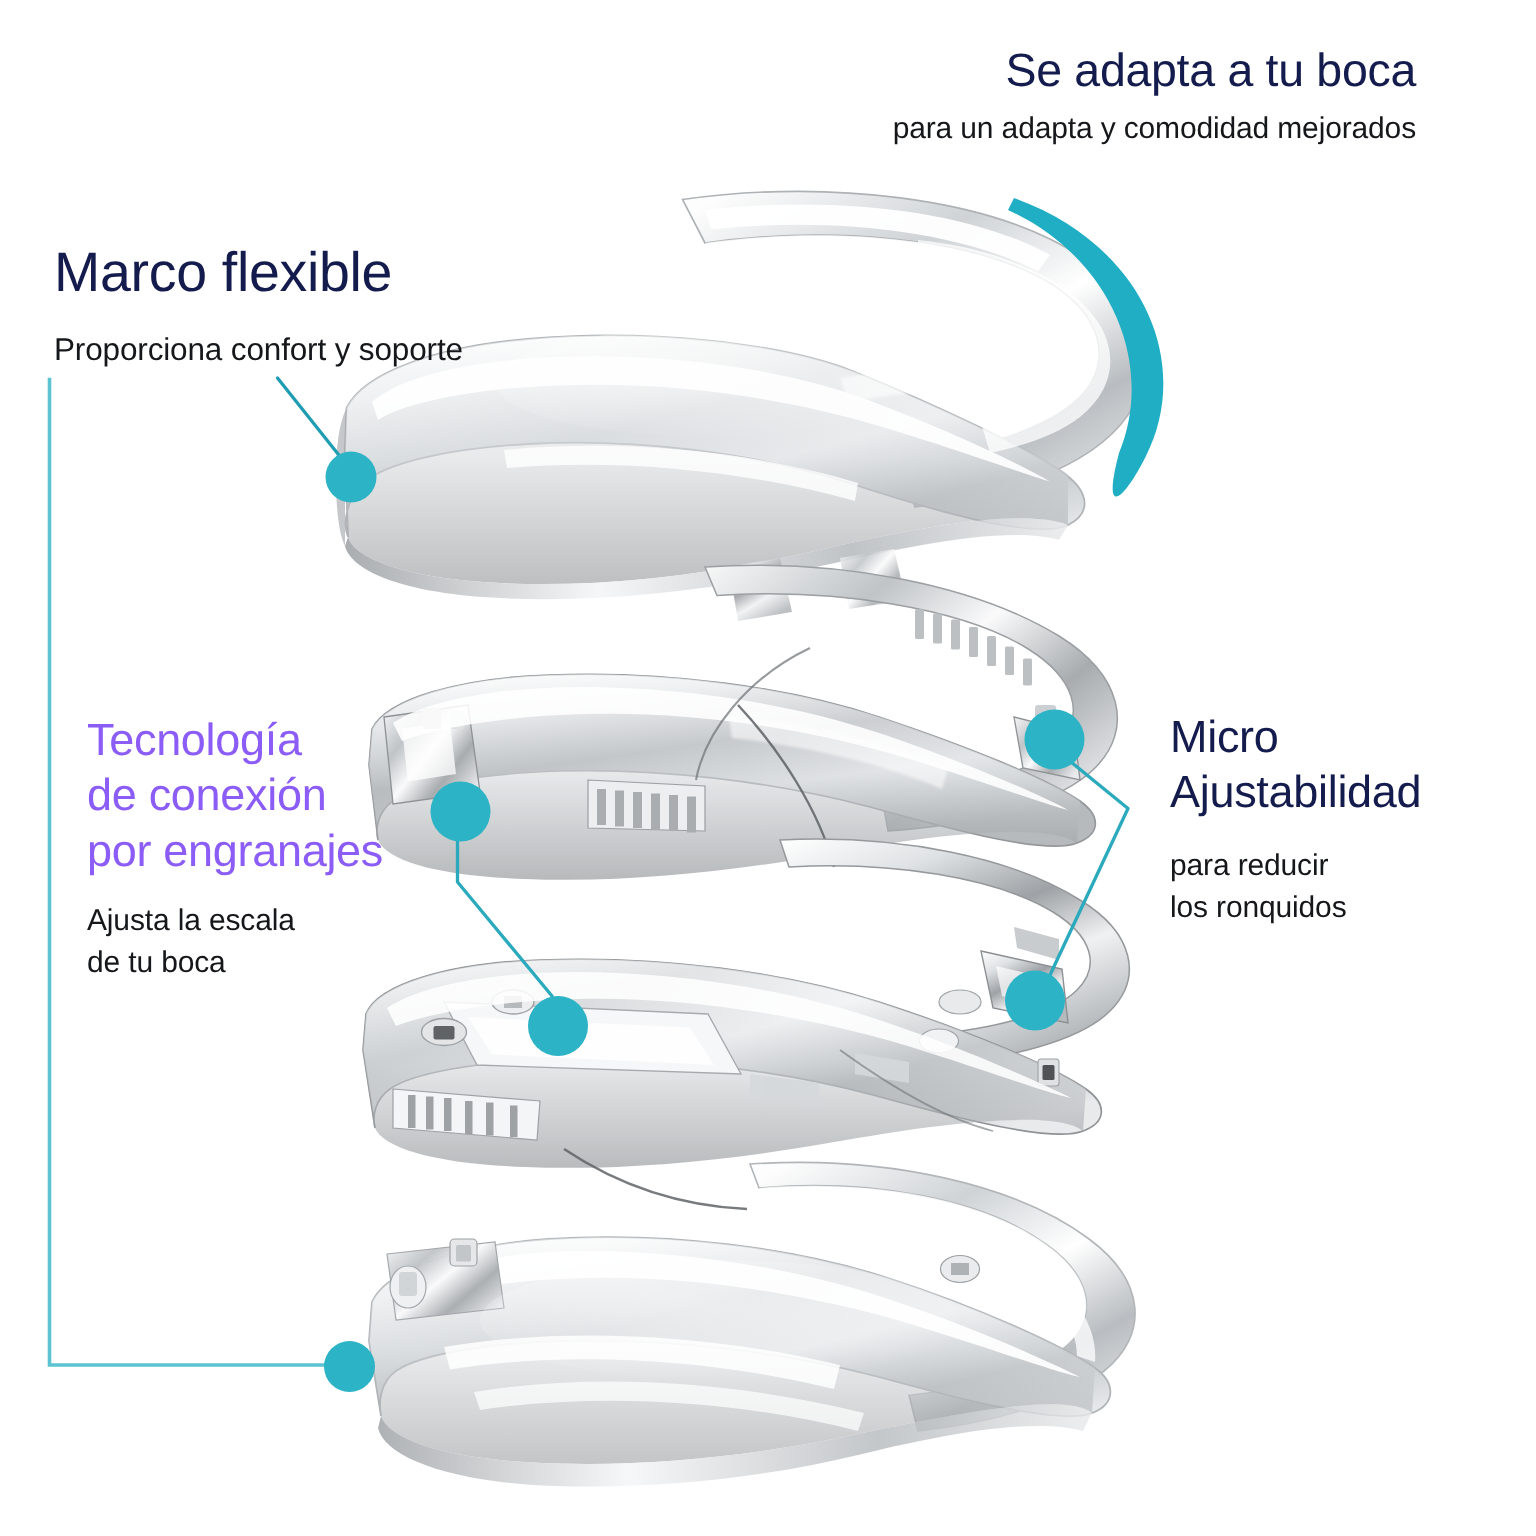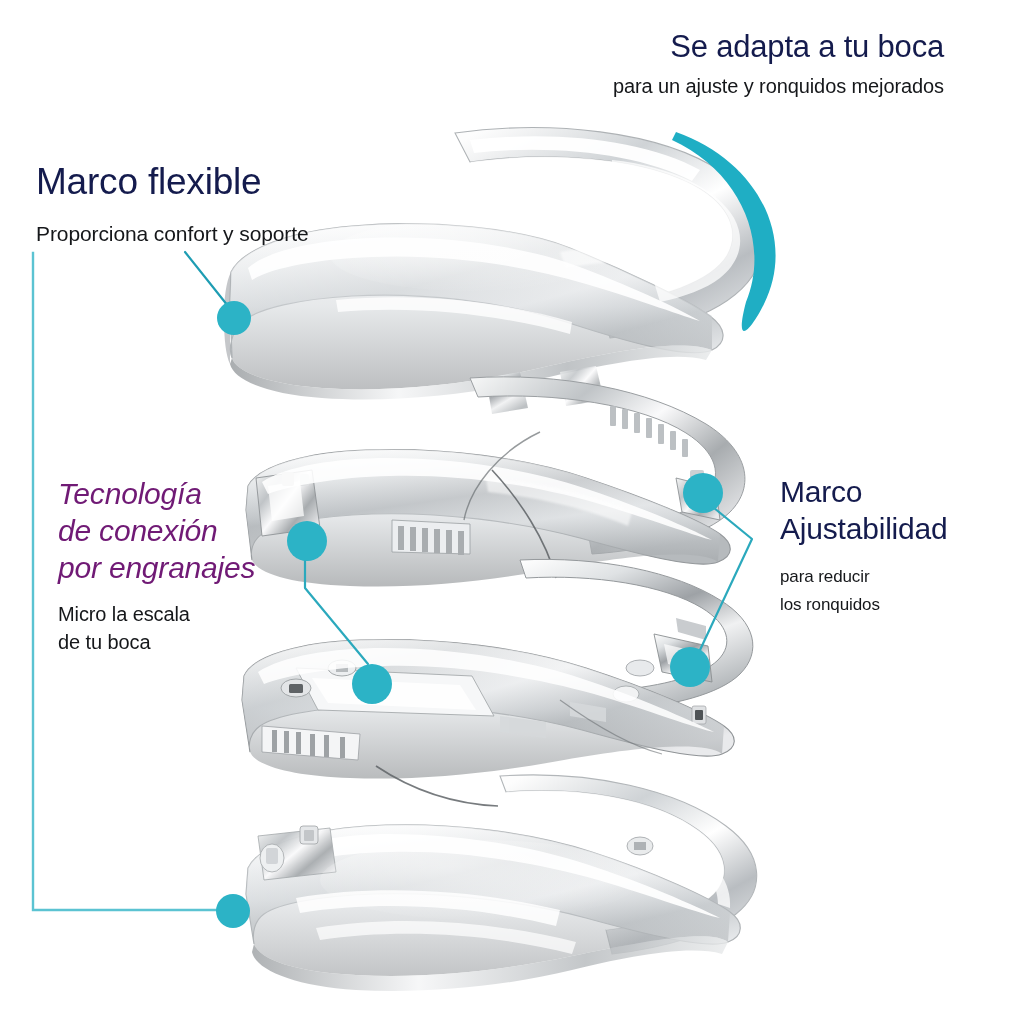--- a/index.html
+++ b/index.html
@@ -40,21 +40,21 @@
 
   #callout-frame{ top:163px; left:36px; width:420px; }
   #callout-frame .c-sub{ margin-top:18px; }
 
   #callout-gear{ top:475px; left:58px; width:260px; }
   #callout-gear .c-title{ font-size:30px; line-height:37px; }
   #callout-gear .c-sub{ margin-top:14px; font-size:20px; line-height:28px; }
 
   #callout-micro{ top:473px; left:780px; width:235px; }
   #callout-micro .c-title{ font-size:30px; line-height:37px; }
-  #callout-micro .c-sub{ margin-top:16px; font-size:17px; line-height:28px; }
+  #callout-micro .c-sub{ margin-top:16px; font-size:20px; line-height:28px; }
 
   
   .layer{position:absolute;left:0;top:0;width:1024px;height:1024px;}
   #product-layer{ z-index:1; }
   #leader-layer{ z-index:3; pointer-events:none; }
   .callout{ z-index:4; }
 </style>
 </head>
 <body>
 
@@ -342,36 +342,36 @@
     <circle cx="234" cy="318" r="17" fill="#2CB3C6"></circle>
     <circle cx="233" cy="911" r="17" fill="#2CB3C6"></circle>
     <circle cx="307" cy="541" r="20" fill="#2CB3C6"></circle>
     <circle cx="372" cy="684" r="20" fill="#2CB3C6"></circle>
     <circle cx="703" cy="493" r="20" fill="#2CB3C6"></circle>
     <circle cx="690" cy="667" r="20" fill="#2CB3C6"></circle>
   </svg>
 
   <div class="callout t-right" id="callout-fit">
     <div class="c-title" style="color: rgb(20, 27, 77);">Se adapta a tu boca</div>
-    <div class="c-sub" style="color: rgb(21, 23, 26);">para un ajuste y ronquidos mejorados</div>
+    <div class="c-sub" style="color: rgb(21, 23, 26);">para un adapta y comodidad mejorados</div>
   </div>
 
   <div class="callout" id="callout-frame">
     <div class="c-title" style="color: rgb(20, 27, 77);">Marco flexible</div>
     <div class="c-sub" style="color: rgb(21, 23, 26);">Proporciona confort y soporte</div>
   </div>
 
   <div class="callout" id="callout-gear">
-    <div class="c-title" style="color: #701a75; font-style: italic;">Tecnología
+    <div class="c-title" style="color: #8b5cf6;">Tecnología
 de conexión
 por engranajes</div>
-    <div class="c-sub" style="color: rgb(21, 23, 26);">Micro la escala
+    <div class="c-sub" style="color: rgb(21, 23, 26);">Ajusta la escala
 de tu boca</div>
   </div>
 
   <div class="callout" id="callout-micro">
-    <div class="c-title" style="color: rgb(20, 27, 77);">Marco
+    <div class="c-title" style="color: rgb(20, 27, 77);">Micro
 Ajustabilidad</div>
     <div class="c-sub" style="color: rgb(21, 23, 26);">para reducir
 los ronquidos</div>
   </div>
 
 </div>
 
 </body></html>

